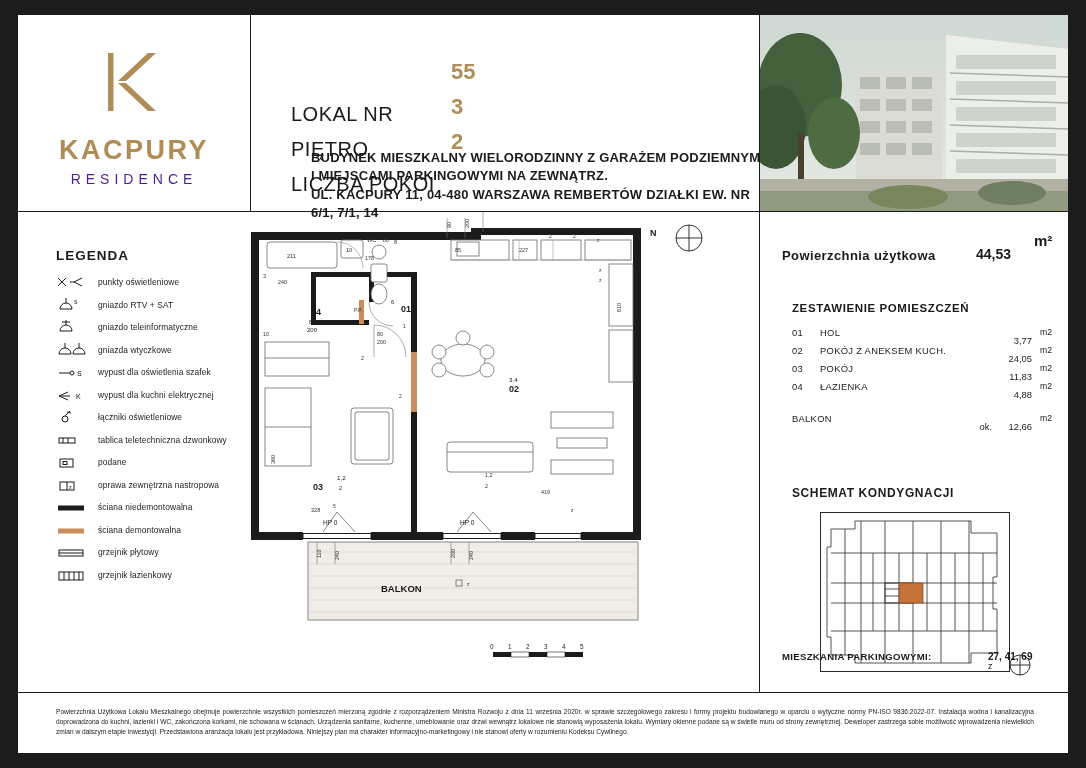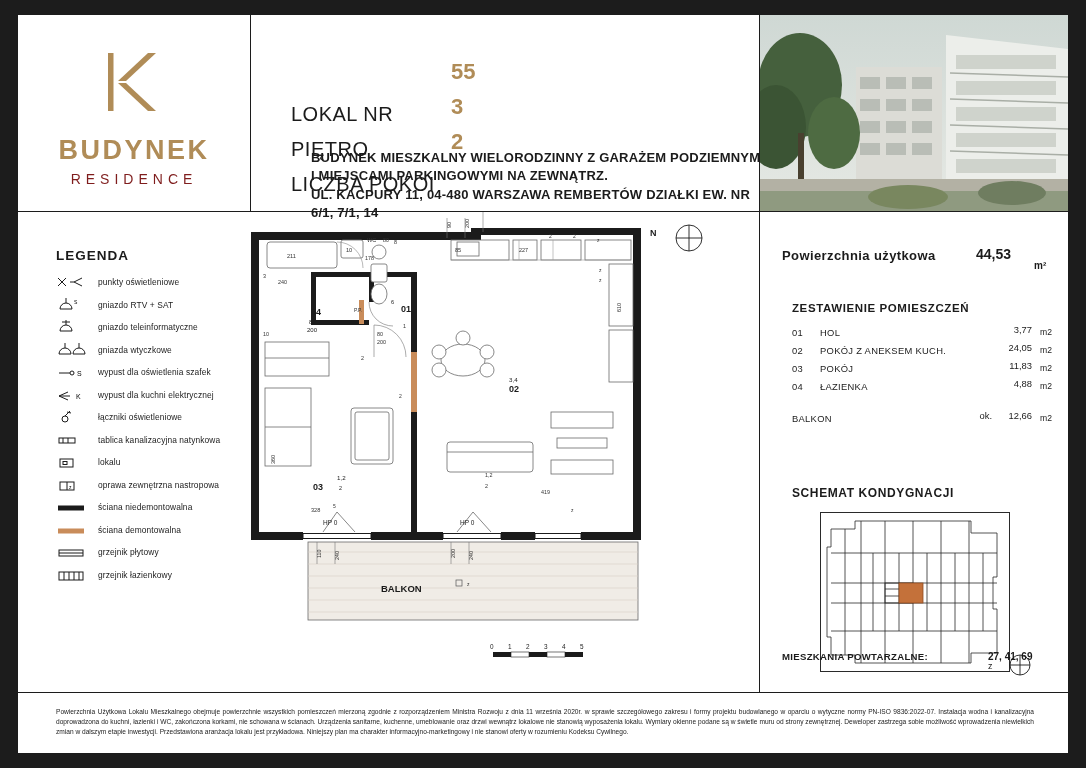--- a/index.html
+++ b/index.html
@@ -19,21 +19,21 @@
   
   .header { position:absolute; left:0; top:0; width:1050px; height:196px; }
   .logo-box { position:absolute; left:0; top:0; width:232px; height:196px; }
   .logo-mark { position:absolute; left:86px; top:36px; width:62px; height:62px; }
   .logo-title {
     position:absolute; left:0; top:120px; width:232px; text-align:center;
     font-size:27px; letter-spacing:2.5px; color:#b08c57; font-weight:bold;
   }
   .logo-sub {
     position:absolute; left:0; top:156px; width:232px; text-align:center;
-    font-size:14px; letter-spacing:5px; color:#7f1d1d;
+    font-size:14px; letter-spacing:5px; color:#4c1d95;
   }
   .hdr-divider-v { position:absolute; top:0; width:1px; height:196px; background:#1c1c1c; }
 
   .info-box { position:absolute; left:233px; top:0; width:508px; height:196px; }
   .info-label { position:absolute; font-size:20px; letter-spacing:0.5px;margin-top:40px; }
   .info-val { position:absolute; left:200px; font-size:22px; color:#b08c57; font-weight:bold; }
   .info-desc {
     position:absolute; left:40px; top:134px; width:450px;
     font-size:13px; font-weight:bold; line-height:1.42; letter-spacing:0.2px;margin-left:20px;
   }
@@ -57,28 +57,28 @@
   .legend-text { position:absolute; left:42px; top:5px; font-size:8.4px; letter-spacing:0.1px; }
 
   
   .plan { position:absolute; left:233px; top:197px; width:508px; height:480px; }
   .plan-line-v { position:absolute; left:741px; top:197px; width:1px; height:480px; background:#1c1c1c; }
 
   
   .right { position:absolute; left:742px; top:197px; width:308px; height:480px; }
   .area-title { position:absolute; left:22px; top:36px; font-size:13px; font-weight:bold; letter-spacing:0.4px;text-align:center; }
   .area-val { position:absolute; left:216px; top:34px; font-size:14px; font-weight:bold; }
-  .area-unit { position:absolute; left:274px; top:48px; font-size:10px; font-weight:bold; }
+  .area-unit { position:absolute; left:274px; top:20px; font-size:15px; font-weight:bold; }
 
   .rooms-title { position:absolute; left:32px; top:90px; font-size:11.5px; font-weight:bold; letter-spacing:0.6px; }
   .rooms { position:absolute; left:32px; top:112px; width:268px; }
   .room-row { position:relative; height:18px; font-size:9.4px; }
   .room-no { position:absolute; left:0; top:3px; letter-spacing:0.4px; }
   .room-name { position:absolute; left:28px; top:3px; letter-spacing:0.3px; }
-  .room-area { position:absolute; left:200px; top:0; text-align:right; width:40px; }
+  .room-area { position:absolute; left:200px; top:11px; text-align:right; width:40px; }
   .room-unit { position:absolute; left:248px; top:3px; font-size:8.6px; }
 
   .balkon-row { position:absolute; left:32px; top:198px; width:268px; height:18px; font-size:9.4px; }
   .schemat-title { position:absolute; left:32px; top:274px; font-size:12px; font-weight:bold; letter-spacing:0.6px; }
   .schemat-box { position:absolute; left:60px; top:300px; width:190px; height:160px; border:1px solid #2a2a2a; background:#fff; }
 
   
   .bot-line { position:absolute; left:0; top:677px; width:1050px; height:1px; background:#1c1c1c; }
   .footnote {
     position:absolute; left:38px; top:692px; width:978px;
@@ -102,21 +102,21 @@
   <div class="header">
 
     <div class="logo-box">
       <div class="logo-mark">
         <svg width="62" height="62" viewBox="0 0 62 62">
           <rect x="4" y="2" width="5.5" height="58" fill="#b08c57"></rect>
           <polygon points="14,30 44,2 52,2 22,30" fill="#b08c57"></polygon>
           <polygon points="22,32 52,60 44,60 14,32" fill="#b08c57"></polygon>
         </svg>
       </div>
-      <div class="logo-title">BUDYNEK</div>
+      <div class="logo-title">KACPURY</div>
       <div class="logo-sub">RESIDENCE</div>
     </div>
     <div class="hdr-divider-v" style="left:232px;"></div>
 
     <div class="info-box">
       <div class="info-label" style="left:40px; top:48px;">LOKAL NR</div>
       <div class="info-val" style="top:44px;">55</div>
 
       <div class="info-label" style="left:40px; top:83px;">PIĘTRO</div>
       <div class="info-val" style="top:79px;">3</div>
@@ -292,34 +292,34 @@
       <div class="legend-item">
         <div class="legend-sym">
           <svg width="34" height="20">
               <g stroke="#1b1b1b" stroke-width="1" fill="none">
             <rect x="3" y="8" width="16" height="5"></rect>
                 <line x1="7" y1="8" x2="7" y2="13"></line>
                 <line x1="12" y1="8" x2="12" y2="13"></line>
           </g>
             </svg>
         </div>
-        <div class="legend-text">tablica kanalizacyjna natynkowa</div>
+        <div class="legend-text">tablica teletechniczna dzwonkowy</div>
       </div>
 
 
       <div class="legend-item">
         <div class="legend-sym">
           <svg width="34" height="20">
               <g stroke="#1b1b1b" stroke-width="1" fill="none">
             <rect x="4" y="7" width="13" height="8"></rect>
                 <rect x="7" y="9.5" width="4" height="3"></rect>
           </g>
             </svg>
         </div>
-        <div class="legend-text">lokalu</div>
+        <div class="legend-text">podane</div>
       </div>
 
       <div class="legend-item">
         <div class="legend-sym">
           <svg width="34" height="20">
               <g stroke="#1b1b1b" stroke-width="1" fill="none">
             <rect x="4" y="7" width="14" height="8"></rect>
                 <line x1="11" y1="7" x2="11" y2="15"></line>
           </g>
               <text class="t" x="13" y="13.5" font-size="5">z</text>
@@ -671,20 +671,20 @@
       <svg width="52" height="26" viewBox="0 0 52 26">
         <text class="t" x="0" y="17" font-size="9" fill="#1b1b1b">z</text>
         <circle cx="32" cy="13" r="10" fill="none" stroke="#1b1b1b" stroke-width="0.9"></circle>
         <line x1="22" y1="13" x2="42" y2="13" stroke="#1b1b1b" stroke-width="0.9"></line>
         <line x1="32" y1="3" x2="32" y2="23" stroke="#1b1b1b" stroke-width="0.9"></line>
       </svg>
     </div>
   </div>
 
   <div class="mp-line">
-    <span class="mp-label">MIESZKANIA POWTARZALNE:</span>
+    <span class="mp-label">MIESZKANIA PARKINGOWYMI:</span>
     <span class="mp-val">27, 41, 69</span>
   </div>
 
   <div class="bot-line"></div>
   <div class="footnote">Powierzchnia Użytkowa Lokalu Mieszkalnego obejmuje powierzchnie wszystkich pomieszczeń mierzoną zgodnie z rozporządzeniem Ministra Rozwoju z dnia 11 września 2020r. w sprawie szczegółowego zakresu i formy projektu budowlanego w oparciu o wytyczne normy PN-ISO 9836:2022-07. Instalacja wodna i kanalizacyjna doprowadzona do kuchni, łazienki i WC, zakończona korkami, nie schowana w ścianach. Urządzenia sanitarne, kuchenne, umeblowanie oraz drzwi wewnątrz lokalowe nie stanowią wyposażenia lokalu. Wymiary okienne podane są w świetle muru od strony zewnętrznej. Deweloper zastrzega sobie możliwość wprowadzenia niewielkich zmian w dalszym etapie inwestycji. Przedstawiona aranżacja lokalu jest przykładowa. Niniejszy plan ma charakter informacyjno-marketingowy i nie stanowi oferty w rozumieniu Kodeksu Cywilnego.</div>
 
 </div>
 
 </body></html>

